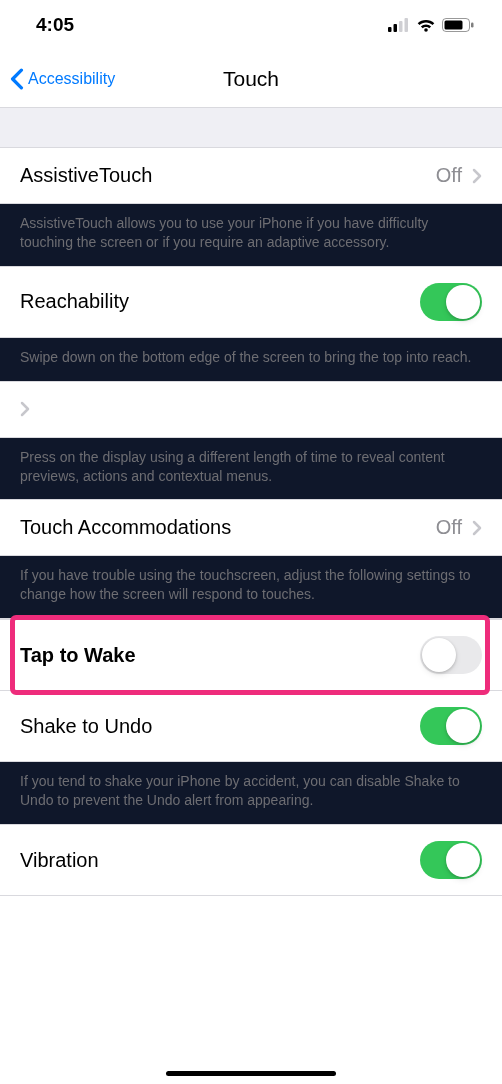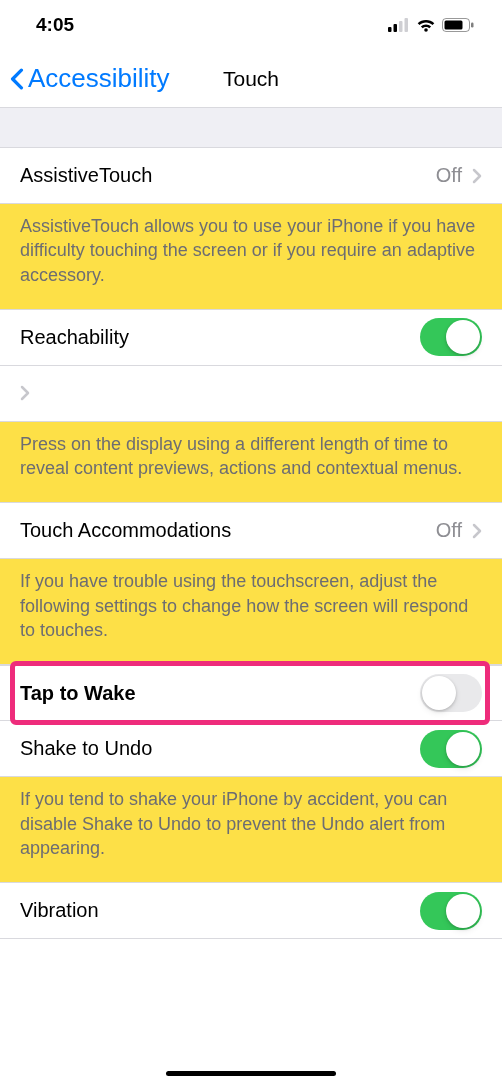--- a/index.html
+++ b/index.html
@@ -33,46 +33,46 @@
       align-items: center;
       justify-content: center;
     }
     .backbtn {
       position: absolute;
       left: 10px;
       display: flex;
       align-items: center;
       gap: 4px;
       color: #007aff;
-      font-size: 26px;
+      font-size: 16px;
     }
     .backbtn svg { width: 14px; height: 22px; }
     .navtitle { font-size: 21px; font-weight: 400; }
     
     .content { background: #efeff4; }
     .gap { height: 40px; background:#efeff4; border-bottom: 1px solid #d9d9de; }
     .row {
       background: #fff;
       border-bottom: 1px solid #d9d9de;
       min-height: 56px;
       display: flex;
       align-items: center;
-      padding: 1px 20px;
+      padding: 16px 20px;
       font-size: 20px;
     }
     .row .label { flex: 1; }
     .row .value { color: #8e8e93; font-size: 20px; margin-right: 10px; }
     .chev { color: #c7c7cc; }
     .footer {
-      padding: 10px 20px 22px 20px;
-      font-size: 18px;
+      padding: 10px 20px 14px 20px;
+      font-size: 14px;
       line-height: 1.35;
       color: #6d6d72;
       border-bottom: 1px solid #d9d9de;
-      background:#fde047;
+      background:#0f172a;
     }
     
     .toggle {
       width: 62px; height: 38px; border-radius: 19px;
       position: relative; background:#e9e9eb;
       flex-shrink: 0;
     }
     .toggle .knob {
       position:absolute; top:2px; left:2px; width:34px; height:34px;
       background:#fff; border-radius:50%; box-shadow: 0 1px 3px rgba(0,0,0,0.2), 0 3px 6px rgba(0,0,0,0.08);
@@ -143,20 +143,21 @@
       </svg>
   </div>
   <div class="footer">AssistiveTouch allows you to use your iPhone if you have difficulty touching the screen or if you require an adaptive accessory.</div>
 
   <div class="row">
     <span class="label">Reachability</span>
     <div class="toggle on">
         <div class="knob"></div>
       </div>
   </div>
+  <div class="footer">Swipe down on the bottom edge of the screen to bring the top into reach.</div>
 
   <div class="row">
     <svg class="chev" width="10" height="16" viewBox="0 0 10 16">
         <path d="M2 2 L8 8 L2 14" stroke="#c7c7cc" stroke-width="2.5" fill="none" stroke-linecap="round" stroke-linejoin="round"></path>
       </svg>
   </div>
   <div class="footer">Press on the display using a different length of time to reveal content previews, actions and contextual menus.</div>
 
   <div class="row">
     <span class="label">Touch Accommodations</span>

